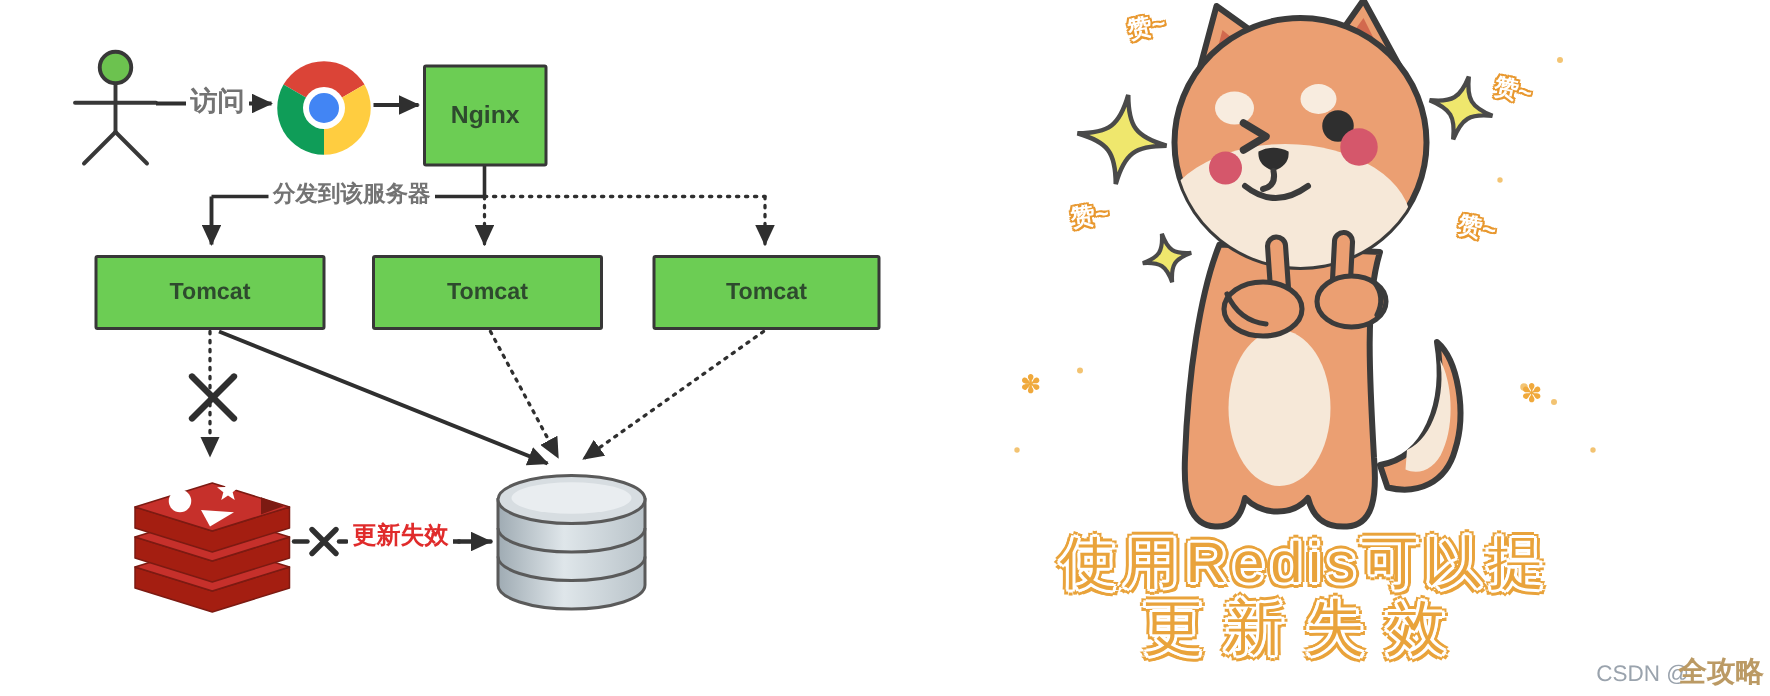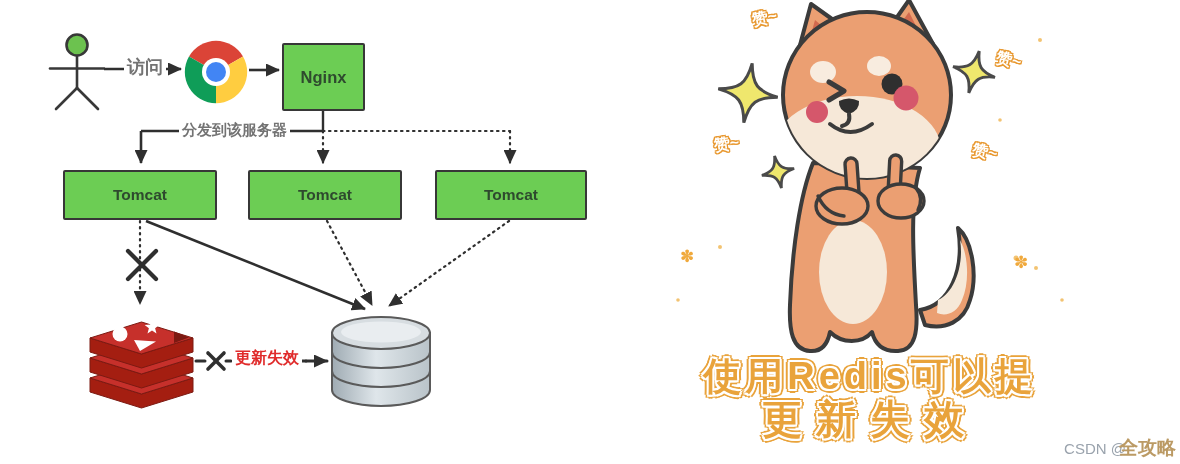--- a/index.html
+++ b/index.html
@@ -20,21 +20,21 @@
   .edge-label.red{color:#e02b2b;}
   .sticker{
     position:absolute;font-weight:bold;font-size:16px;color:#ffffff;white-space:nowrap;
     text-shadow:-1.2px -1.2px 0 #e8982f,1.2px -1.2px 0 #e8982f,-1.2px 1.2px 0 #e8982f,
       1.2px 1.2px 0 #e8982f,0 -1.2px 0 #e8982f,0 1.2px 0 #e8982f,
       -1.2px 0 0 #e8982f,1.2px 0 0 #e8982f;
   }
   .sparkle{position:absolute;color:#f0a93c;font-size:17px;}
   #caption{
     position:absolute;left:640px;top:355px;width:460px;text-align:center;
-    color:#e9a33b;font-weight:bold;
+    color:#e9a33b;font-weight:normal;
     text-shadow:
       2px 0 0 #fff,-2px 0 0 #fff,0 2px 0 #fff,0 -2px 0 #fff,
       1.6px 1.6px 0 #fff,-1.6px 1.6px 0 #fff,1.6px -1.6px 0 #fff,-1.6px -1.6px 0 #fff,
       4px 0 0 #e9a33b,-4px 0 0 #e9a33b,0 4px 0 #e9a33b,0 -4px 0 #e9a33b,
       3px 3px 0 #e9a33b,-3px 3px 0 #e9a33b,3px -3px 0 #e9a33b,-3px -3px 0 #e9a33b;
   }
   #caption .l1{font-size:38px;letter-spacing:4px;line-height:42px;}
   #caption .l2{font-size:40px;letter-spacing:14px;line-height:44px;}
   #watermark{
     position:absolute;right:4px;bottom:3px;white-space:nowrap;

